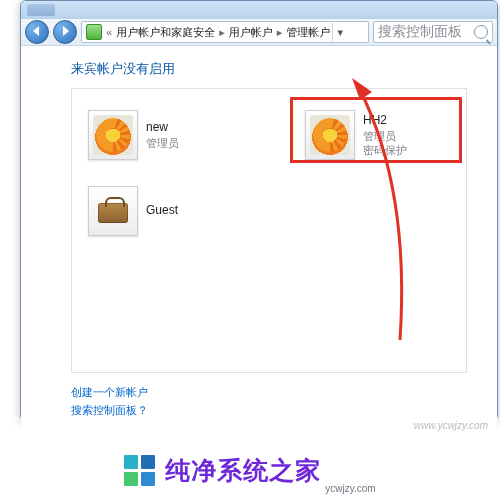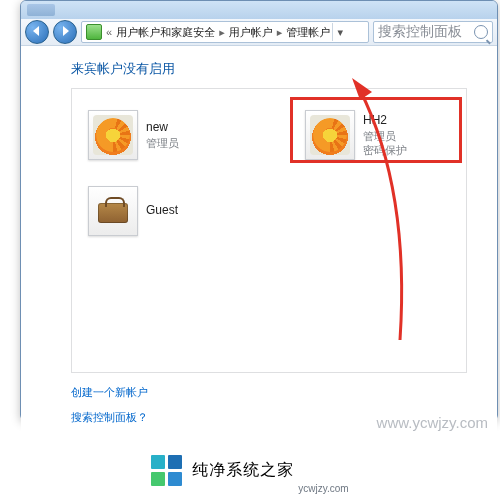--- a/index.html
+++ b/index.html
@@ -33,36 +33,36 @@
   -webkit-mask:radial-gradient(circle,transparent 7px,#000 7px);mask:radial-gradient(circle,transparent 7px,#000 7px)}
 .avatar.suitcase::before{content:'';position:absolute;left:9px;top:16px;width:30px;height:20px;border-radius:3px;background:linear-gradient(#b58848,#8e6131);box-shadow:inset 0 0 0 1px rgba(0,0,0,.25)}
 .avatar.suitcase::after{content:'';position:absolute;left:16px;top:10px;width:16px;height:8px;border:2px solid #6f4b24;border-bottom:none;border-radius:6px 6px 0 0}
 .meta{display:flex;flex-direction:column;line-height:1.3}
 .meta .name{font-size:12px;color:#222}
 .meta .role{font-size:11px;color:#7d8187}
 .meta .extra{font-size:11px;color:#7d8187}
 .highlight{position:absolute;border:3px solid #e13127;left:218px;top:8px;width:166px;height:60px;pointer-events:none}
 
 .links{margin-top:12px}
-.link{display:block;color:#0066cc;font-size:11px;text-decoration:none;margin:10px 0;cursor:pointer}
+.link{display:block;color:#0066cc;font-size:11px;text-decoration:none;margin:3px 0;cursor:pointer}
 .section2{margin-top:22px}
 .sec-title{font-weight:bold;color:#333;margin-bottom:6px}
 .smallrow{display:flex;align-items:center;gap:5px;margin:3px 0}
 .shield{width:14px;height:14px;border-radius:2px;background:conic-gradient(#3f8be0 0 90deg,#f4c431 90deg 180deg,#3aa84a 180deg 270deg,#e2413c 270deg 360deg);position:relative}
 .shield::after{content:'';position:absolute;inset:0;border-radius:0 0 50% 50%/0 0 60% 60%}
 
 .ann-arrow{position:absolute;left:290px;top:70px;pointer-events:none}
 
-.watermark{position:absolute;right:12px;bottom:70px;font-size:15px;color:#b8bcc2;pointer-events:none}
+.watermark{position:absolute;right:12px;bottom:70px;font-size:10px;color:#b8bcc2;font-style:italic;pointer-events:none}
 
 .footer{position:absolute;left:0;right:0;bottom:0;height:62px;display:flex;align-items:center;justify-content:center;gap:10px;background:#fff}
 .logo{display:flex;gap:3px}
 .logo .sq{width:14px;height:14px;border-radius:1px}
 .logo .c1{background:#28b0c8}.logo .c2{background:#1e6fb3}.logo .c3{background:#45c86e}.logo .c4{background:#2e8bd1}
-.logotxt{font-size:16px;font-weight:normal;color:#000000;letter-spacing:1px}
+.logotxt{font-size:25px;font-weight:bold;color:#6d28d9;letter-spacing:1px}
 .logosub{font-size:10px;color:#6e7782;margin-left:-6px;margin-top:36px}
 </style>
 </head>
 <body>
 <div class="root">
 
 <div class="window">
   <div class="titlebar">
     <div class="titleicon"></div>
   </div>

